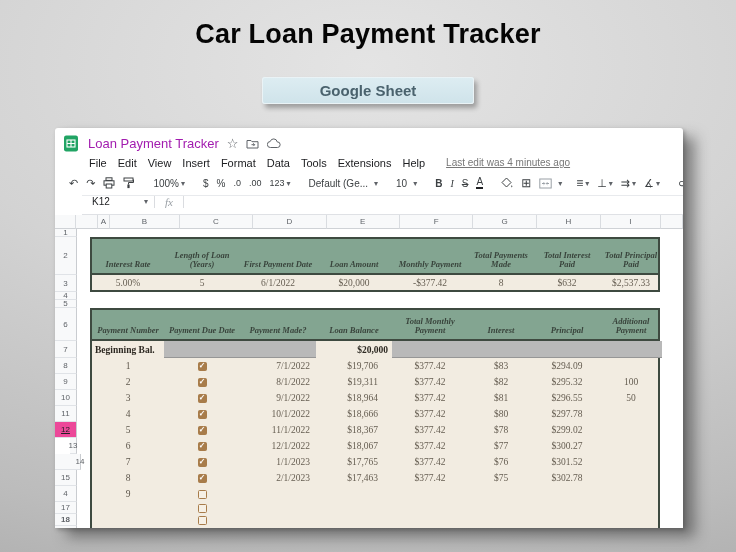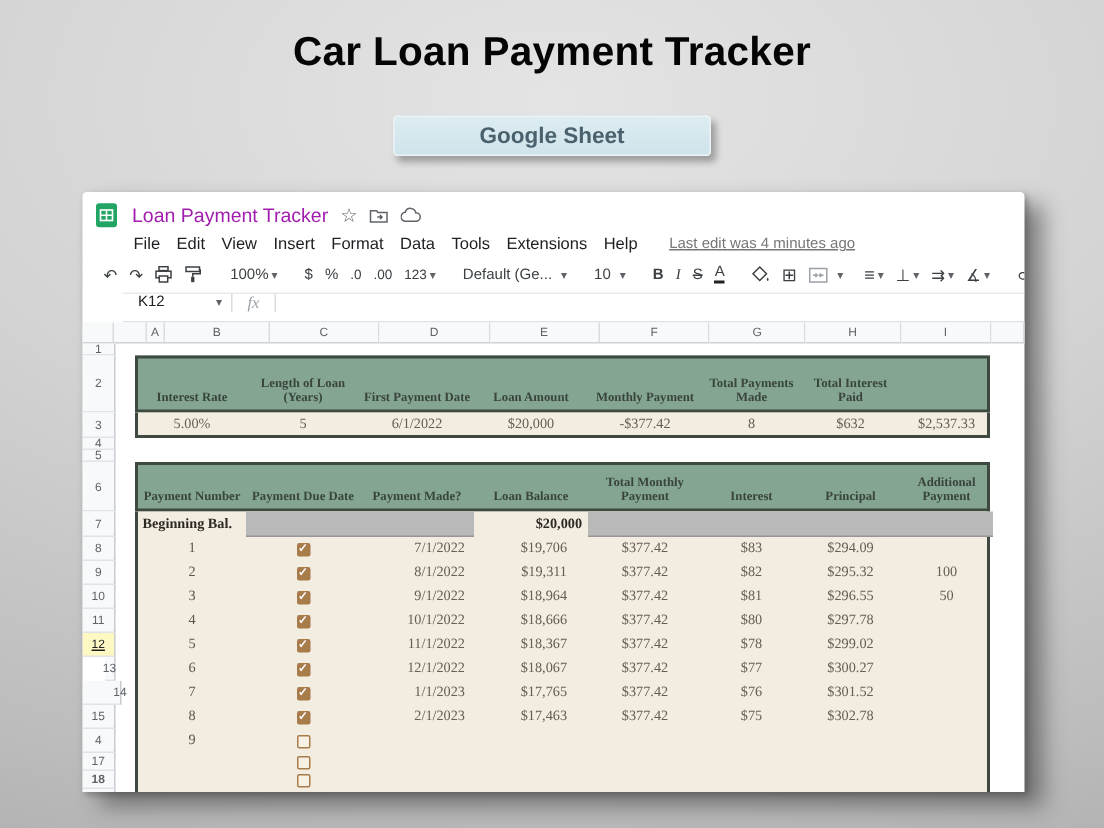--- a/index.html
+++ b/index.html
@@ -56,28 +56,28 @@
 
   
   .gridwrap { position:relative; height:316px; }
   .colheaders { display:flex; height:14px; }
   .ch-cell { background:#f8f9fa; border-right:1px solid #d9dce0; border-bottom:1px solid #cfd2d6;
              font-size:8px; color:#5f6368; display:flex; align-items:center; justify-content:center; }
   .rowscroll { position:relative; height:302px; overflow:hidden; }
   .rowheaders { position:absolute; left:0; top:0; width:22px; }
   .rh-cell { background:#f8f9fa; border-right:1px solid #c9ccd0; border-bottom:1px solid #e0e3e7;
              font-size:8px; color:#5f6368; display:flex; align-items:center; justify-content:center; }
-  .rh-sel { background:#fef9c3; color:#202124;text-decoration:underline; }
+  .rh-sel { background:#ec4899; color:#202124;text-decoration:underline; }
 
   
   .tbl { position:absolute; font-family:"Liberation Serif",serif; }
   .grid8 { display:grid; }
   .hd-row { background:#83a591; border:2px solid #3e4a40; }
   .hd-cell { display:flex; align-items:flex-end; justify-content:center; text-align:center;
-             font-size:8.5px; font-weight:bold; color:#39443c; line-height:1.12; padding:1px 2px 3px 2px; }
+             font-size:8.5px; font-weight:bold; color:#39443c; line-height:1.12; padding:1px 2px 3px 2px;font-style:italic; }
   .val-row { background:#f2ece1; border:2px solid #3e4a40; border-top:none; }
   .val-cell { display:flex; align-items:center; justify-content:center;
               font-size:9.5px; color:#655d51; }
 
   .pt-body { background:#f2ece1; border-left:2px solid #3e4a40; border-right:2px solid #3e4a40; }
   .p-row { display:grid; align-items:center; }
   .p-num { text-align:center; font-size:9.5px; color:#5d564b; }
   .p-date,.p-bal { text-align:right; font-size:9.5px; color:#655d51; padding-right:6px; }
   .p-bal { padding-right:14px; }
   .p-c { text-align:center; font-size:9.5px; color:#655d51; }
@@ -264,20 +264,21 @@
 
         <div class="tbl" id="summary-table" style="left:35px; top:8px; width:570px;">
           <div class="grid8 hd-row" id="summary-headers" style="height: 38px; grid-template-columns: 72px 76px 76px 76px 76px 66px 66px 62px;">
               <div class="hd-cell">Interest Rate</div>
               <div class="hd-cell">Length of Loan (Years)</div>
               <div class="hd-cell">First Payment Date</div>
               <div class="hd-cell">Loan Amount</div>
               <div class="hd-cell">Monthly Payment</div>
               <div class="hd-cell">Total Payments Made</div>
               <div class="hd-cell">Total Interest Paid</div>
+              <div class="hd-cell">Total Principal Paid</div>
             </div>
           <div class="grid8 val-row" id="summary-values" style="height: 17px; grid-template-columns: 72px 76px 76px 76px 76px 66px 66px 62px;">
               <div class="val-cell">5.00%</div>
               <div class="val-cell">5</div>
               <div class="val-cell">6/1/2022</div>
               <div class="val-cell">$20,000</div>
               <div class="val-cell">-$377.42</div>
               <div class="val-cell">8</div>
               <div class="val-cell">$632</div>
               <div class="val-cell">$2,537.33</div>

